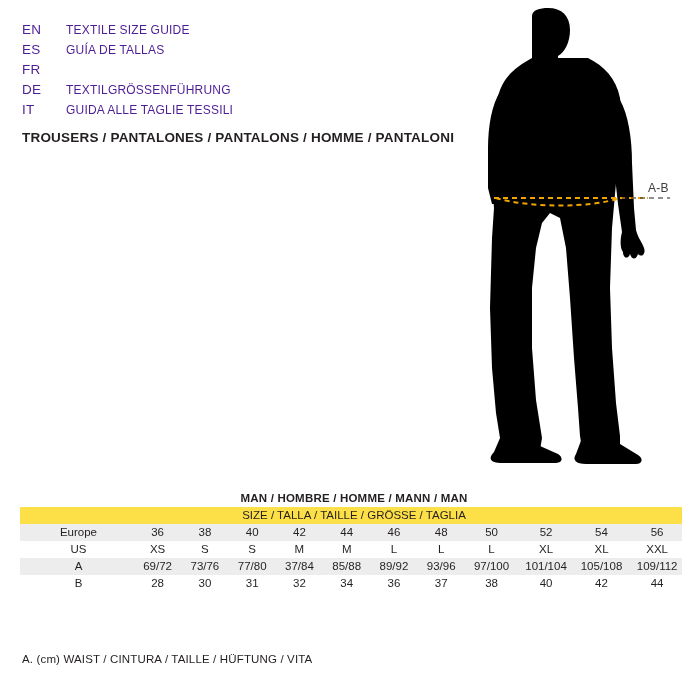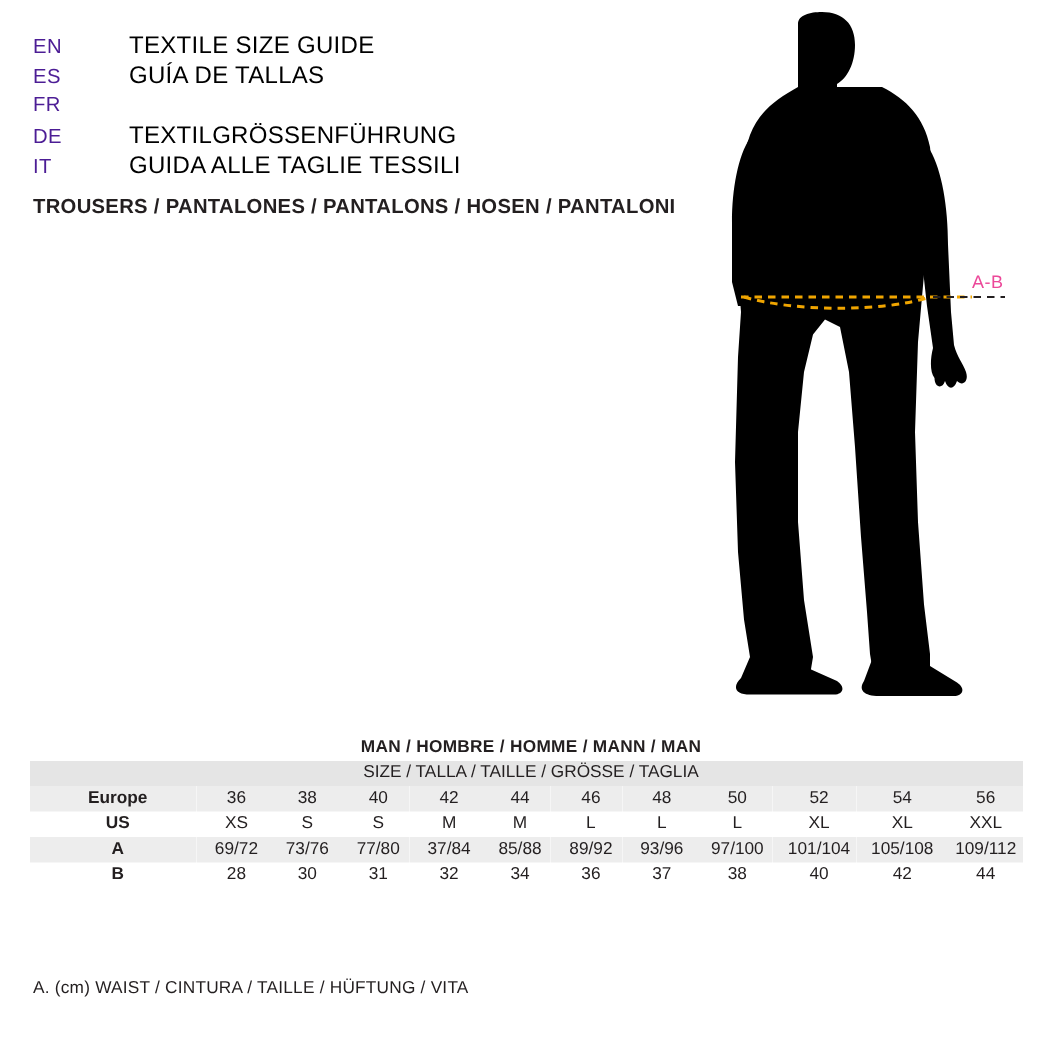--- a/index.html
+++ b/index.html
@@ -33,24 +33,23 @@
     align-items: baseline;
     height: 20px;
   }
   .lang-code {
     width: 44px;
     font-size: 13.5px;
     letter-spacing: 0.3px;
     color: #4c1d95;
   }
   .lang-text {
-    font-size: 16px;
+    font-size: 12px;
     letter-spacing: 0.2px;
-    color: #000000;
-    margin-left: 20px;
+    color: #4c1d95;
   }
   .garment-line {
     position: absolute;
     left: 22px;
     top: 130px;
     font-size: 13.5px;
     font-weight: bold;
     letter-spacing: 0.2px;
     color: #231f20;
   }
@@ -65,21 +64,21 @@
   }
   .figure-wrap svg {
     display: block;
   }
   .ab-label {
     position: absolute;
     left: 648px;
     top: 181px;
     font-size: 12px;
     letter-spacing: 0.3px;
-    color: #ec4899;
+    color: #404040;
   }
 
   
   .table-area {
     position: absolute;
     left: 20px;
     top: 490px;
     width: 662px;
   }
   table.size-table {
@@ -90,24 +89,24 @@
   }
   table.size-table td {
     padding: 0 0 0 6px;
     height: 17px;
     line-height: 17px;
     color: #231f20;
     white-space: nowrap;
     overflow: hidden;
     text-align: center;
   }
-  tr.band-dark td { background: #e5e5e5; }
+  tr.band-dark td { background: #fde047; }
   tr.band-light td { background: #ededed; }
   tr.band-white td { background: #ffffff; }
-  td.label-cell { font-weight: bold; }
+  td.label-cell { font-weight: normal; }
   td.title-cell { font-weight: bold; letter-spacing: 0.2px; }
 
   
 
   
   .notes {
     position: absolute;
     left: 22px;
     top: 650px;
     width: 600px;
@@ -139,21 +138,21 @@
     <div class="lang-row">
       <span class="lang-code">DE</span>
       <span class="lang-text">TEXTILGRÖSSENFÜHRUNG</span>
     </div>
     <div class="lang-row">
       <span class="lang-code">IT</span>
       <span class="lang-text">GUIDA ALLE TAGLIE TESSILI</span>
     </div>
   </div>
 
-  <div class="garment-line">TROUSERS / PANTALONES / PANTALONS / HOSEN / PANTALONI</div>
+  <div class="garment-line">TROUSERS / PANTALONES / PANTALONS / HOMME / PANTALONI</div>
 
   <div class="figure-wrap">
     <svg width="220" height="460" viewBox="0 0 220 460" xmlns="http://www.w3.org/2000/svg">
 
       <path d="M62 8 C62 2 70 0 78 0 C92 0 100 8 100 22 C100 34 95 44 88 48 L88 58 L62 58 Z" fill="#000000"></path>
 
       <path d="M62 50
                C48 58 36 66 30 82
                C24 98 22 120 22 145
                L22 175

